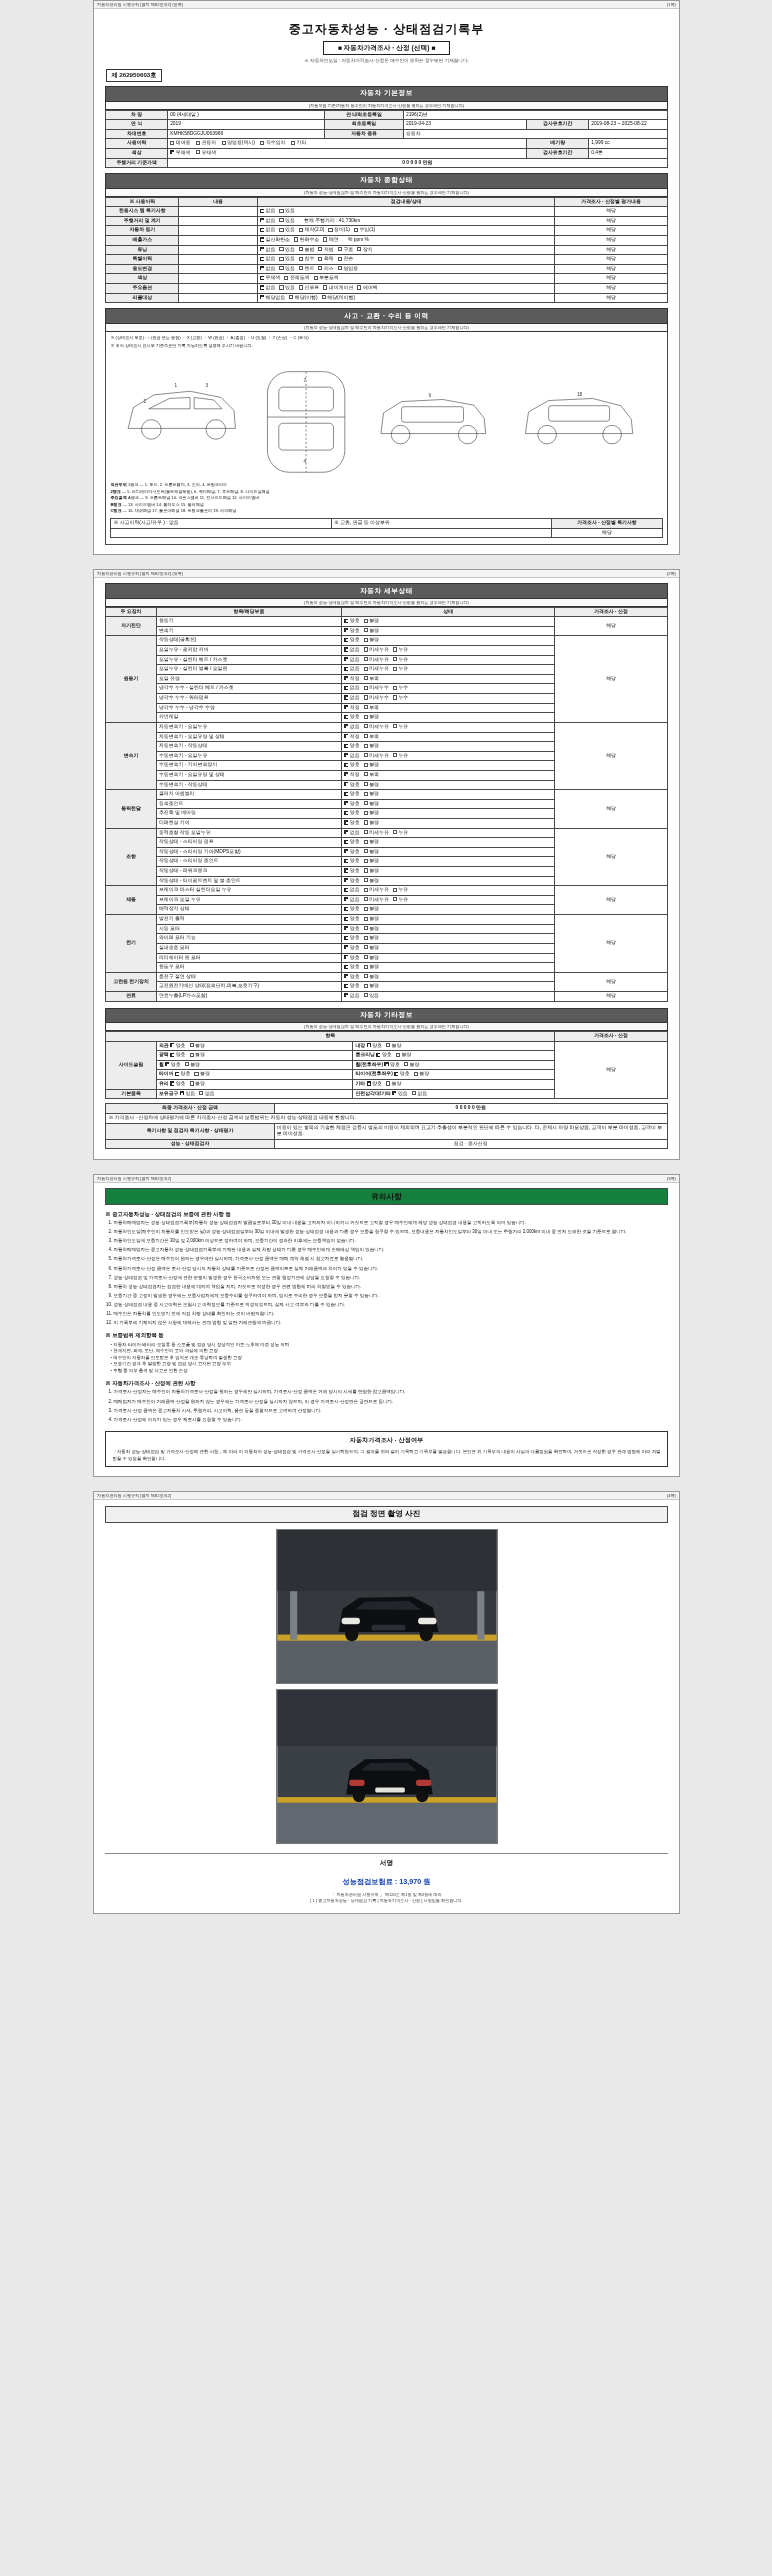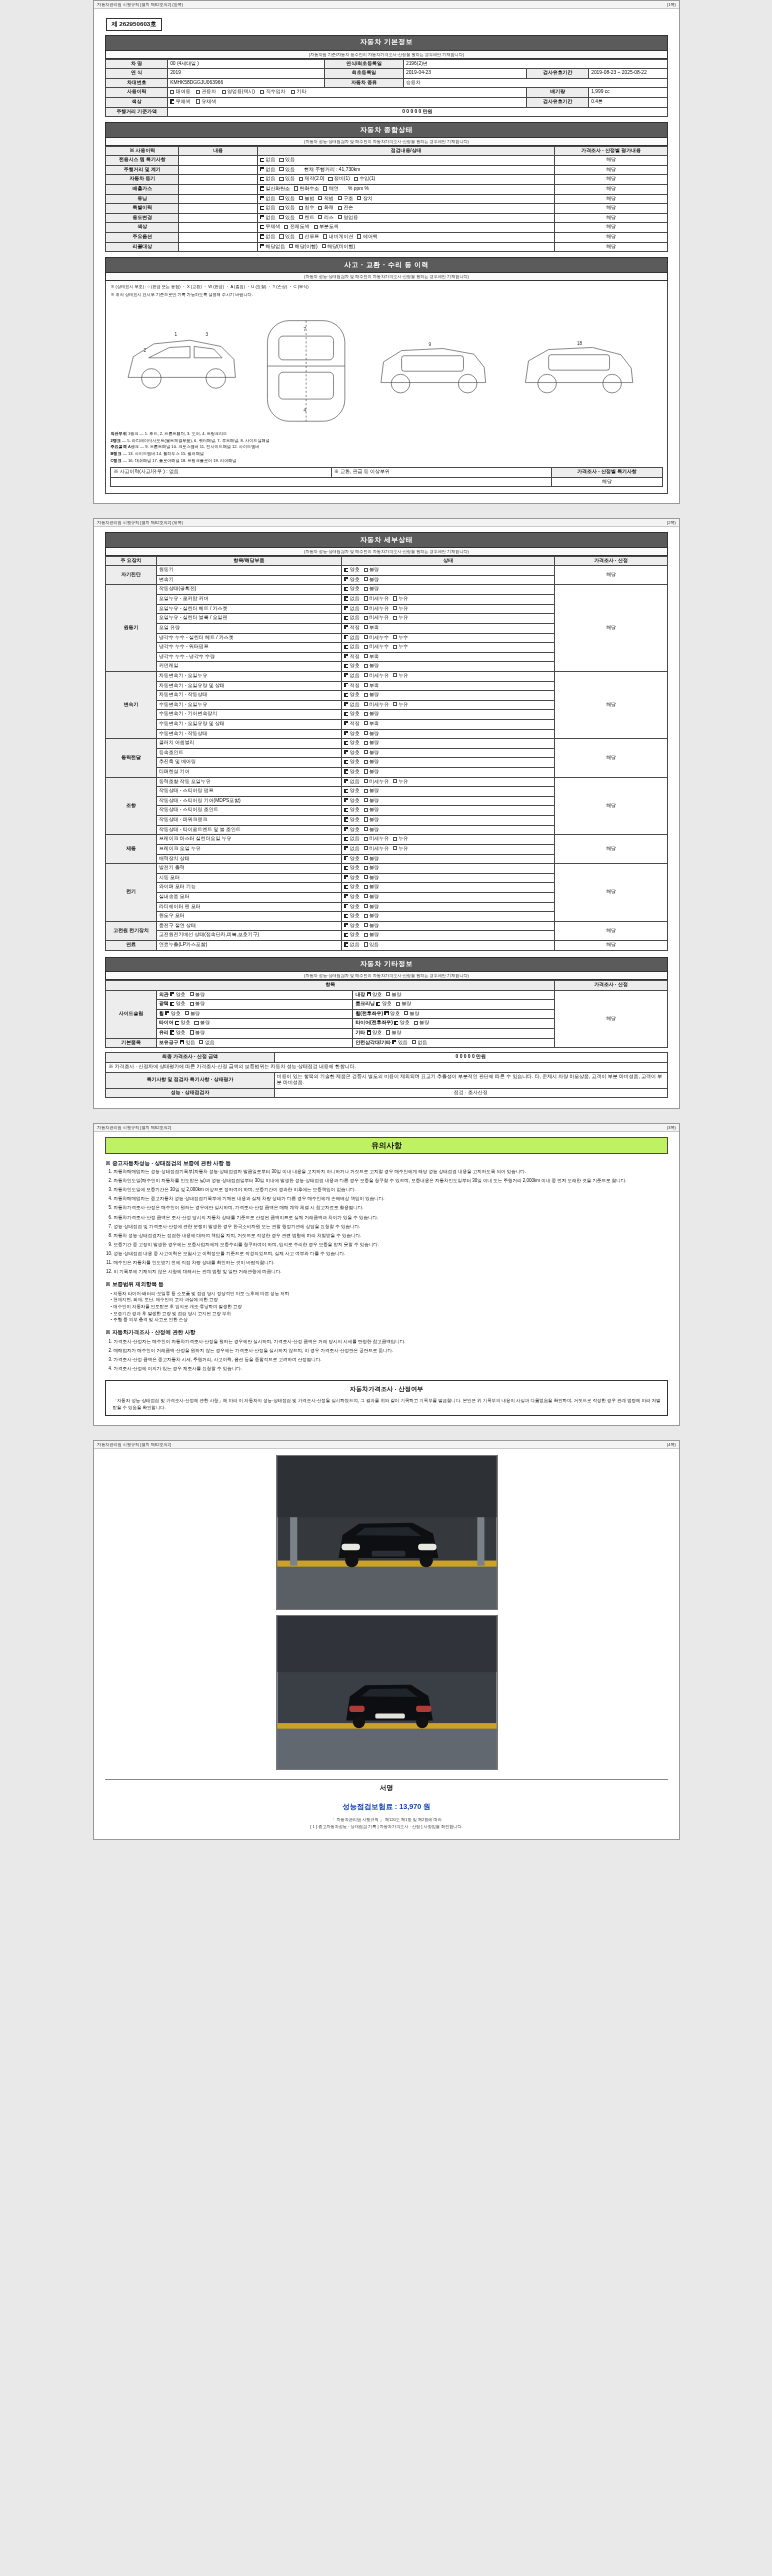--- a/index.html
+++ b/index.html
@@ -105,21 +105,21 @@
     border:0.5px solid #4a4a4a; border-top:none;
     padding:3.1px 4.1px 5.2px 4.1px;
     background:#fff;
   }
   .diag-legend { font-size:4.1px; line-height:1.5; margin-bottom:2.1px; }
   .diag-canvas { width:100%; height:129px; display:block; }
 
   
   .notice-title {
     text-align:center; font-size:7.7px; font-weight:bold;
-    border:0.5px solid #4a4a4a; background:#bef264; padding:2.6px 0; margin-bottom:5.2px;
+    border:0.5px solid #4a4a4a; background:#15803d; padding:2.6px 0; margin-bottom:5.2px;
   }
   .notice-h { font-weight:bold; font-size:5.4px; margin:5.2px 0 2.6px 0; }
   ol.notice-list { margin:0 0 0 8.2px; padding:0; }
   ol.notice-list > li { font-size:4.5px; line-height:1.55; margin-bottom:2.1px; text-align:justify; }
   .sub-list { margin:1px 0 1px 5.2px; }
   .sub-list div { font-size:4.4px; line-height:1.5; }
   .declare-box {
     border:1px solid #333; padding:4.1px 6.2px; margin-top:7.2px;
   }
   .declare-title { text-align:center; font-weight:bold; font-size:6.2px; margin-bottom:2.6px; }
@@ -141,20 +141,25 @@
 </head>
 <body>
 
 <div class="page">
   <div class="page-top-strip">
     <span>자동차관리법 시행규칙 [별지 제82호의2] (앞쪽)</span>
     <span>(1쪽)</span>
   </div>
   <div class="doc-pad">
 
+    <div class="title-wrap">
+      <div class="main-title">중고자동차성능 · 상태점검기록부</div>
+      <div class="sub-title-box">■ 자동차가격조사 · 산정 (선택) ■</div>
+      <div class="title-note">※ 자동차인도일 : 자동차가격조사·산정은 매수인이 원하는 경우에만 기재합니다.</div>
+    </div>
     <div class="serial-row">
       <span class="serial">제 262950603호</span>
     </div>
 
     <div style="margin-top:4.1px;">
       <div class="band">자동차 기본정보</div>
       <div class="band-note">(자동차법 기준/자동차 등수인이 자동차가격조사·산정을 원하는 경우에만 기재합니다)</div>
       <table class="grid">
         <colgroup>
             <col style="width:11%">
@@ -715,20 +720,21 @@
     </div>
   </div>
 </div>
 
 <div class="page">
   <div class="page-top-strip">
     <span>자동차관리법 시행규칙 [별지 제82호의2]</span>
     <span>(4쪽)</span>
   </div>
   <div class="doc-pad">
+    <div class="photo-title">점검 정면 촬영 사진</div>
     <div class="photo-wrap">
       <svg class="photo" viewBox="0 0 430 300">
         <rect width="430" height="300" fill="#35393e"></rect>
         <rect y="0" width="430" height="120" fill="#2d3136"></rect>
         <rect y="215" width="430" height="85" fill="#5a5f66"></rect>
         <rect x="0" y="205" width="430" height="12" fill="#c9a227"></rect>
         <rect x="25" y="120" width="14" height="95" fill="#7b8189"></rect>
         <rect x="392" y="120" width="14" height="95" fill="#7b8189"></rect>
         <g>
           <path d="M120,200 L128,155 L160,133 L265,131 L305,152 L316,200 Z" fill="#0d0f12"></path>

